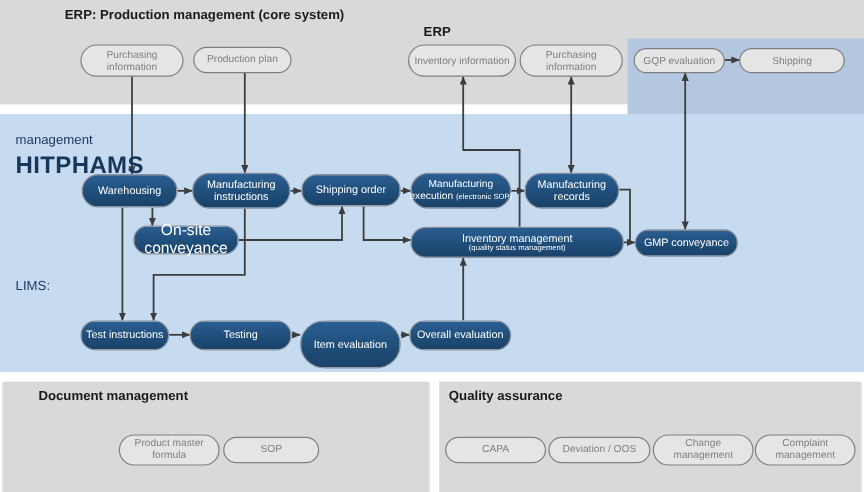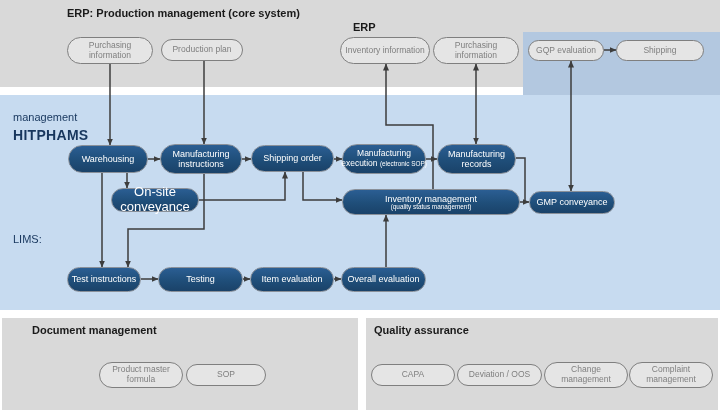--- a/index.html
+++ b/index.html
@@ -25,21 +25,21 @@
     background:linear-gradient(180deg,#2b5e93 0%,#1f4e79 55%,#1a4269 100%);
     border:1.4px solid #8a9099;color:#ffffff;font-size:9px;
   }
   .pill .sub{font-size:6.4px;}
   .pill .sub.block{display:block;line-height:1;}
   .nowrap{white-space:nowrap;}
   .sec-title{
     position:absolute;z-index:2;font-weight:bold;font-size:11px;color:#1a1a1a;
   }
   .navy{position:absolute;z-index:2;font-size:11px;color:#17365d;line-height:1.18;}
-  .navy-bold{position:absolute;z-index:2;font-size:14px;color:#17365d;font-weight:bold;letter-spacing:.3px;}
+  .navy-bold{position:absolute;z-index:2;font-size:20px;color:#17365d;font-weight:bold;letter-spacing:.3px;}
 </style>
 </head>
 <body>
 
 <div class="bg bg-gray" style="left:0;top:3;width:720px;height:87px;"></div>
 <div class="bg bg-blue-dk" style="left:523px;top:32px;width:197px;height:63px;"></div>
 <div class="bg bg-blue" style="left:0;top:95px;width:720px;height:215px;"></div>
 <div class="bg bg-gray" style="left:2px;top:318px;width:356px;height:92px;"></div>
 <div class="bg bg-gray" style="left:366px;top:318px;width:352px;height:92px;"></div>
 
@@ -67,21 +67,21 @@
     <path d="M520,202 H529" marker-end="url(#ah)"></path>
     <path d="M571,61 V191" marker-start="url(#ah)" marker-end="url(#ah)"></path>
     <path d="M604,50 H616" marker-end="url(#ah)"></path>
     <path d="M141,279 H158" marker-end="url(#ah)"></path>
     <path d="M243,279 H250" marker-end="url(#ah)"></path>
     <path d="M334,279 H341" marker-end="url(#ah)"></path>
     <path d="M386,267 V215" marker-end="url(#ah)"></path>
   </g>
 </svg>
 
-<div class="sec-title" style="left:23px;top:7px;padding-left:44px;">ERP: Production management (core system)</div>
+<div class="sec-title" style="left:10px;top:7px;padding-left:44px;">ERP: Production management (core system)</div>
 <div class="sec-title" style="left:325px;top:21px;padding-left:28px;">ERP</div>
 <div class="navy" style="left:13px;top:98px;width:120px;">
   <br>
   <span>management</span>
 </div>
 <div class="navy-bold" style="left:13px;top:127px;">HITPHAMS</div>
 <div class="navy" style="left:13px;top:233px;width:130px;">
   <span>LIMS:</span><br>
 </div>
 <div class="sec-title" style="left:12px;top:324px;padding-left:20px;">Document management</div>
@@ -104,21 +104,21 @@
 <div class="pill dark" style="left:437px;top:144px;width:79px;height:30px;">Manufacturing records</div>
 <div class="pill dark" style="left:111px;top:188px;width:88px;height:24px;font-size:13px;">On-site conveyance</div>
 <div class="pill dark" style="left:342px;top:189px;width:178px;height:26px;">
   <span>Inventory management</span>
   <span class="sub block">(quality status management)</span>
 </div>
 <div class="pill dark" style="left:529px;top:191px;width:86px;height:23px;">GMP conveyance</div>
 
 <div class="pill dark" style="left:67px;top:267px;width:74px;height:25px;padding:1px 2px;">Test instructions</div>
 <div class="pill dark" style="left:158px;top:267px;width:85px;height:25px;">Testing</div>
-<div class="pill dark" style="left:250px;top:267px;width:84px;height:25px;">Item evaluation</div>
+<div class="pill dark" style="left:250px;top:267px;width:84px;height:40px;">Item evaluation</div>
 <div class="pill dark" style="left:341px;top:267px;width:85px;height:25px;">Overall evaluation</div>
 
 <div class="pill white" style="left:99px;top:362px;width:84px;height:26px;">Product master formula</div>
 <div class="pill white" style="left:186px;top:364px;width:80px;height:22px;">SOP</div>
 
 <div class="pill white" style="left:371px;top:364px;width:84px;height:22px;">CAPA</div>
 <div class="pill white" style="left:457px;top:364px;width:85px;height:22px;">Deviation / OOS</div>
 <div class="pill white" style="left:544px;top:362px;width:84px;height:26px;">Change management</div>
 <div class="pill white" style="left:629px;top:362px;width:84px;height:26px;">Complaint management</div>
 

